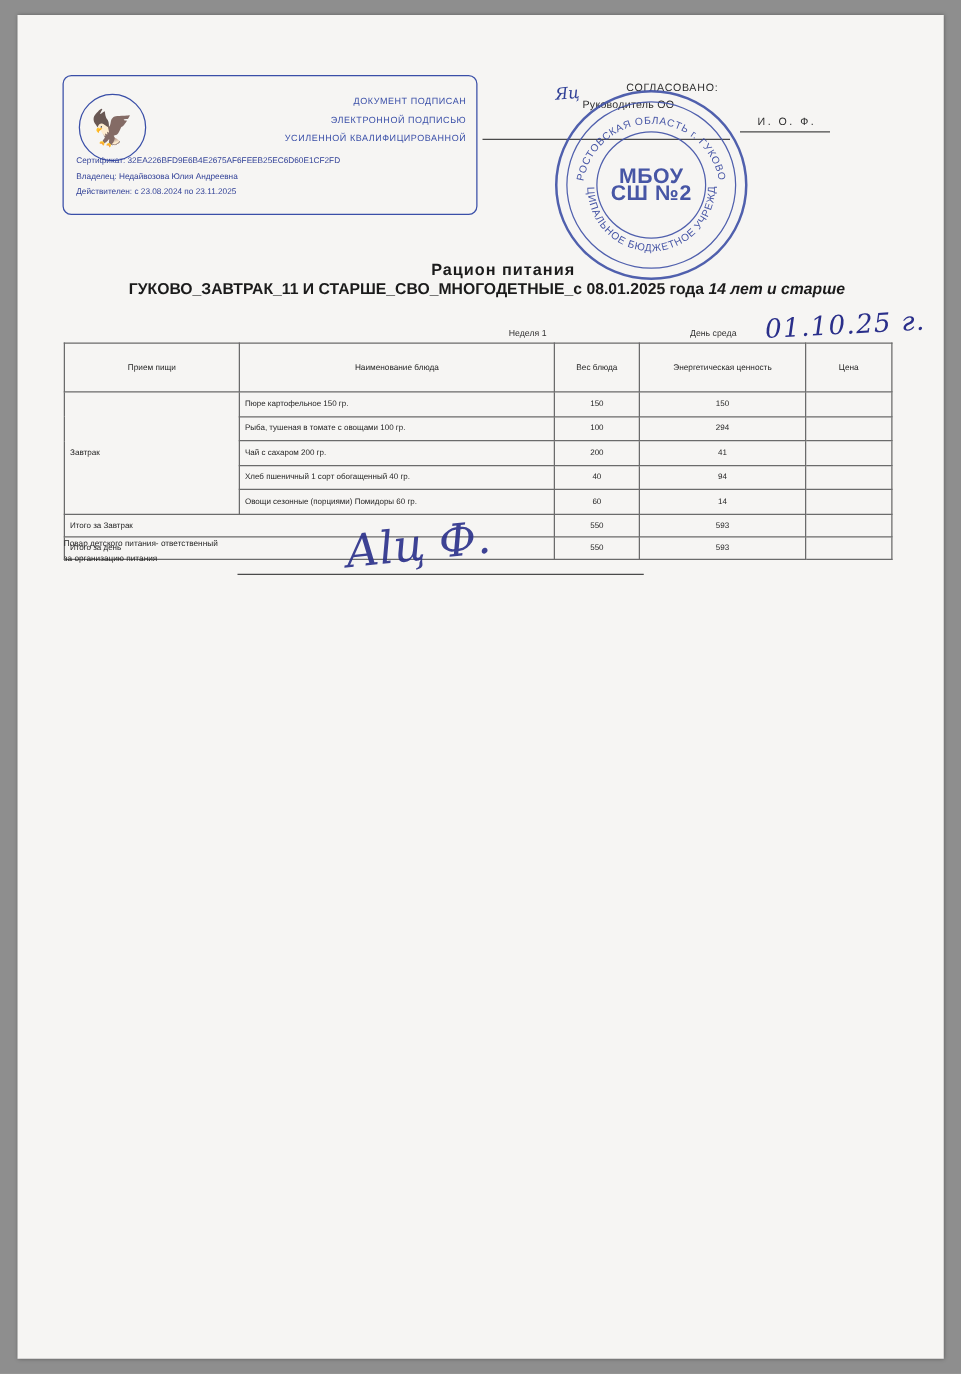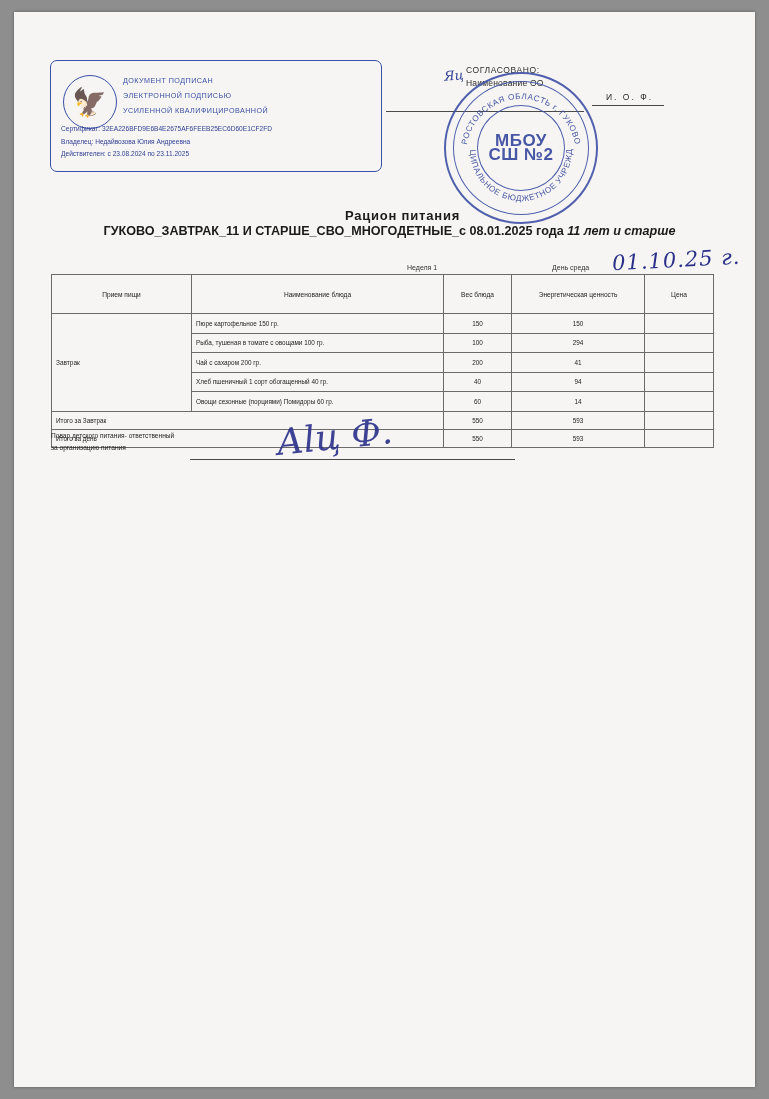--- a/index.html
+++ b/index.html
@@ -51,21 +51,21 @@
     font-size: 28px;
     line-height: 1;
     color: #3a4fa8;
     opacity: .85;
   }
   .sig-top {
     position: absolute;
     left: 72px;
     top: 12px;
     width: 250px;
-    text-align: left;
+    text-align: right;
     font-size: 7.2px;
     letter-spacing: .45px;
     line-height: 15px;
     text-transform: uppercase;
     color: #3a4fa8;
   }
   .sig-lines {
     position: absolute;
     left: 10px;
     top: 62px;
@@ -80,21 +80,21 @@
   .approve {
     position: absolute;
     left: 452px;
     top: 52px;
     width: 210px;
     text-align: left;
     font-size: 8.5px;
     color: #2d2d2d;
     line-height: 13px;
   }
-  .approve .l1 { letter-spacing: .6px; }
+  .approve .l1 { letter-spacing: .6px; margin-left: 35px; }
   .approve .l2 { letter-spacing: .2px; }
   .approve-iof {
     position: absolute;
     left: 592px;
     top: 80px;
     font-size: 8.5px;
     letter-spacing: 2px;
     color: #2d2d2d;
   }
   .approve-line {
@@ -294,21 +294,21 @@
     </div>
     <div class="sig-lines">
       <div>Сертификат: 32EA226BFD9E6B4E2675AF6FEEB25EC6D60E1CF2FD</div>
       <div>Владелец: Недайвозова Юлия Андреевна</div>
       <div>Действителен: с 23.08.2024 по 23.11.2025</div>
     </div>
   </div>
 
   <div class="approve">
     <div class="l1">СОГЛАСОВАНО:</div>
-    <div class="l2">Наименование ОО</div>
+    <div class="l2">Руководитель ОО</div>
   </div>
   <div class="approve-iof">И. О. Ф.</div>
   <div class="approve-line"></div>
   <div class="approve-line2"></div>
   <div class="scribble">Яц</div>
 
   <div class="seal">
     <div class="seal-ring-text">
       <svg viewBox="0 0 150 148">
         <defs>
@@ -321,21 +321,21 @@
     </div>
     <div class="seal-inner">
       <span>МБОУ</span>
       <span>СШ №2</span>
     </div>
   </div>
 
   <div class="doc-title">Рацион питания</div>
   <div class="doc-subtitle">
     <span>ГУКОВО_ЗАВТРАК_11 И СТАРШЕ_СВО_МНОГОДЕТНЫЕ_с 08.01.2025 года</span>
-    <i>11 лет и старше</i>
+    <i>14 лет и старше</i>
   </div>
 
   <div class="week-label">Неделя 1</div>
   <div class="day-label">День среда</div>
   <div class="day-hand">01.10.25 г.</div>
 
   <table class="ration">
     <colgroup>
       <col style="width:140px">
       <col style="width:252px">

